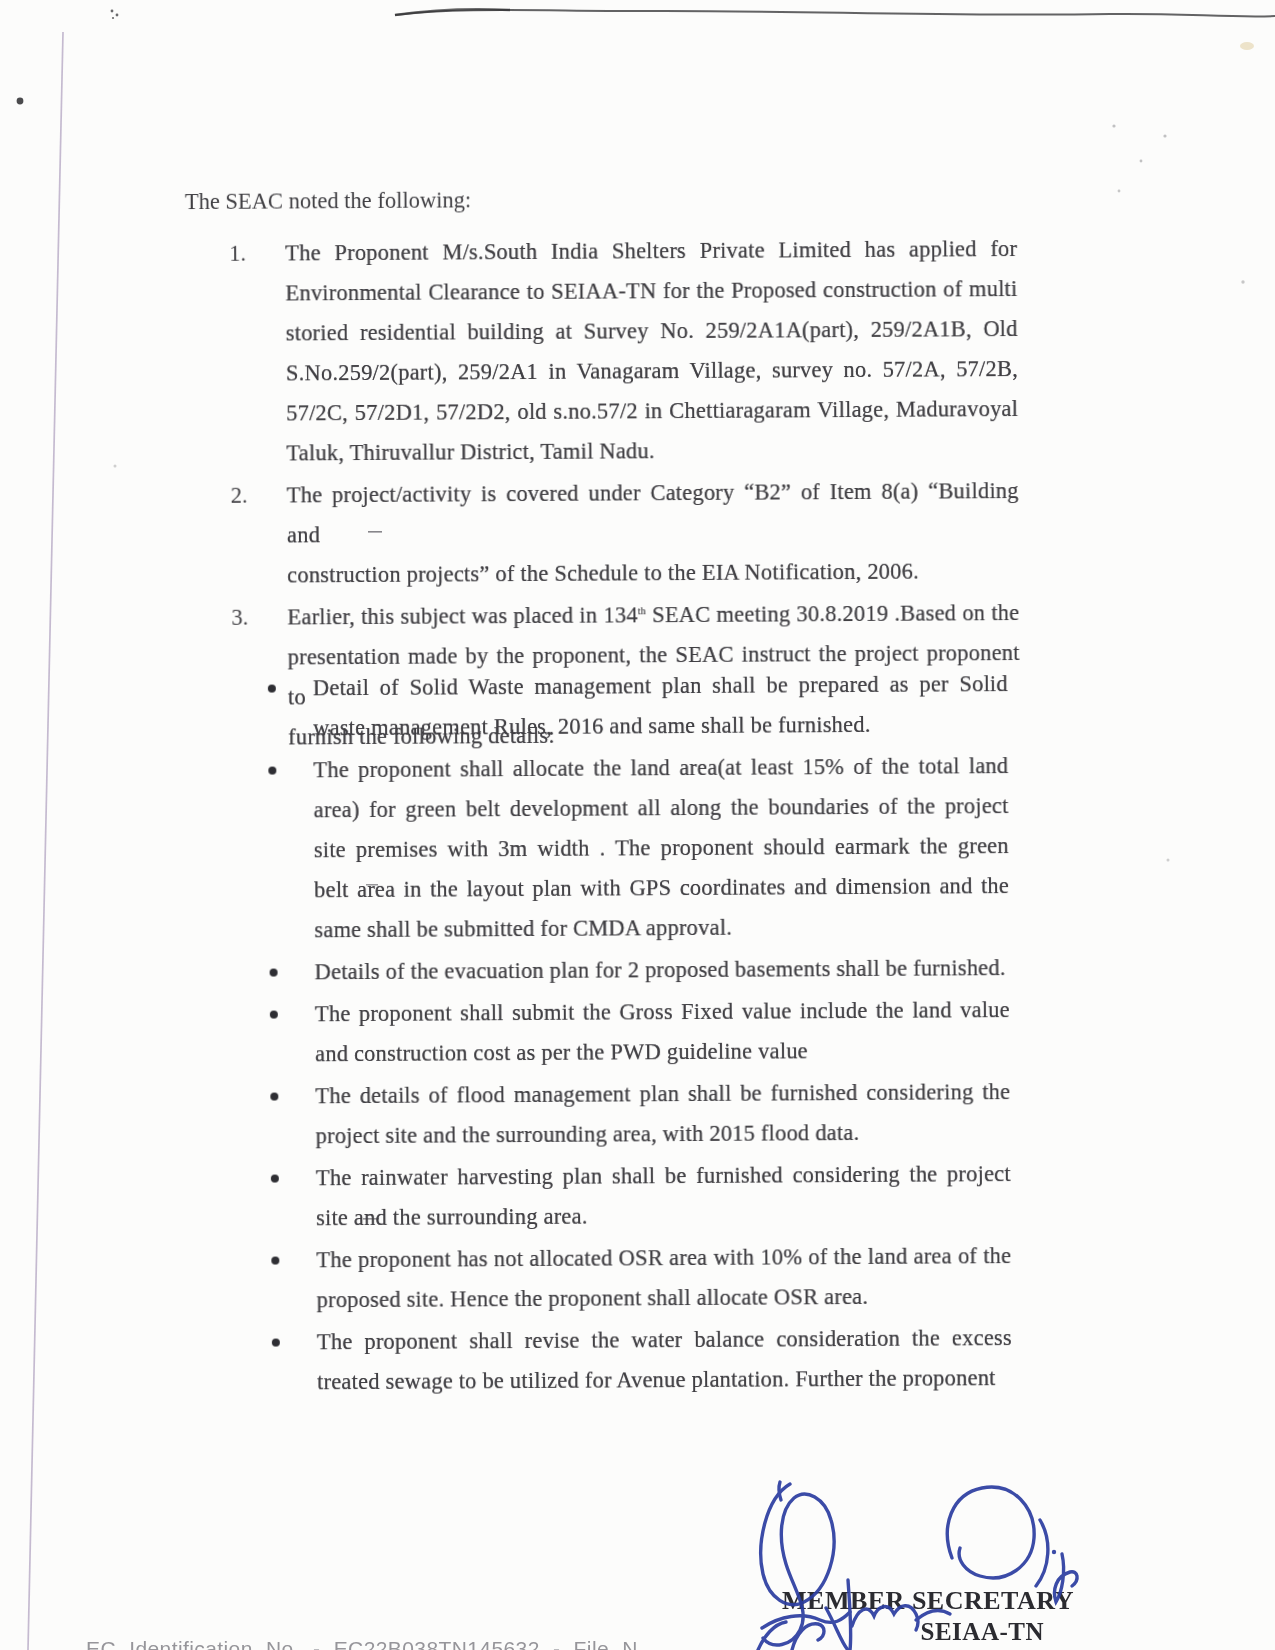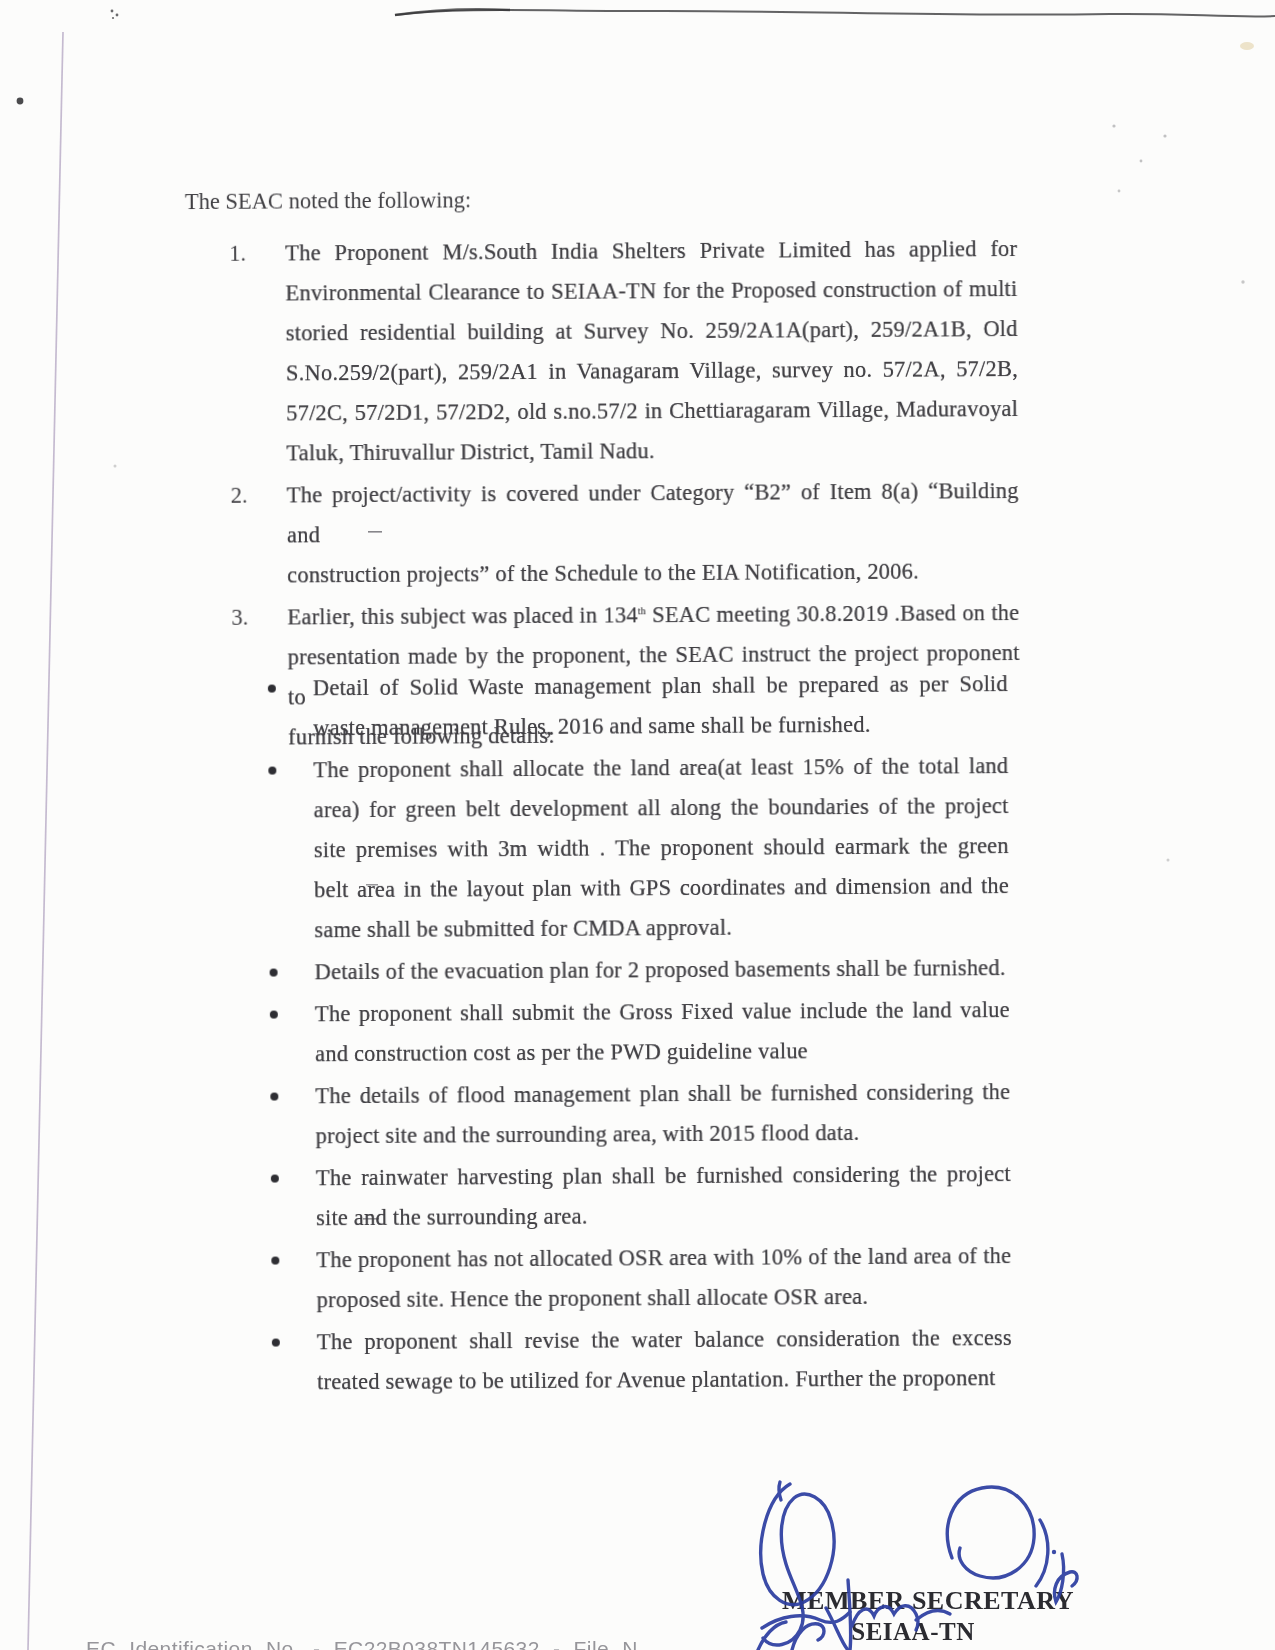--- a/index.html
+++ b/index.html
@@ -23,21 +23,21 @@
   .dotcol{width:48px;position:relative;}
   .bdot{position:absolute;left:3px;top:16px;width:8px;height:8px;border-radius:50%;background:#2e2e33;}
   .blines{width:695px;}
   .line{font-size:22.5px;line-height:40px;text-align:justify;
         text-shadow:0 0 0.6px rgba(64,62,68,.75);letter-spacing:.2px;}
   .line.just{text-align-last:justify;}
   .line sup{font-size:10px;line-height:0;vertical-align:8px;}
   .sigblock{position:absolute;left:782px;top:1585px;width:262px;
         font-weight:bold;color:#2b2b30;filter:blur(0.25px);}
   .sig1{font-size:26px;line-height:31px;letter-spacing:.5px;white-space:nowrap;}
-  .sig2{font-size:25px;line-height:31px;text-align:center;letter-spacing:.5px;}
+  .sig2{font-size:25px;line-height:31px;text-align:right;letter-spacing:.5px;}
   .footer{
     position:absolute;left:86px;top:1637px;
     font-family:"Liberation Sans", sans-serif;font-size:21px;color:#96959a;
     letter-spacing:.4px;word-spacing:7px;filter:blur(0.45px);white-space:nowrap;
   }
   svg.overlay{position:absolute;left:0;top:0;pointer-events:none;}
   svg.signature{position:absolute;left:700px;top:1460px;pointer-events:none;}
 </style>
 </head>
 <body>

